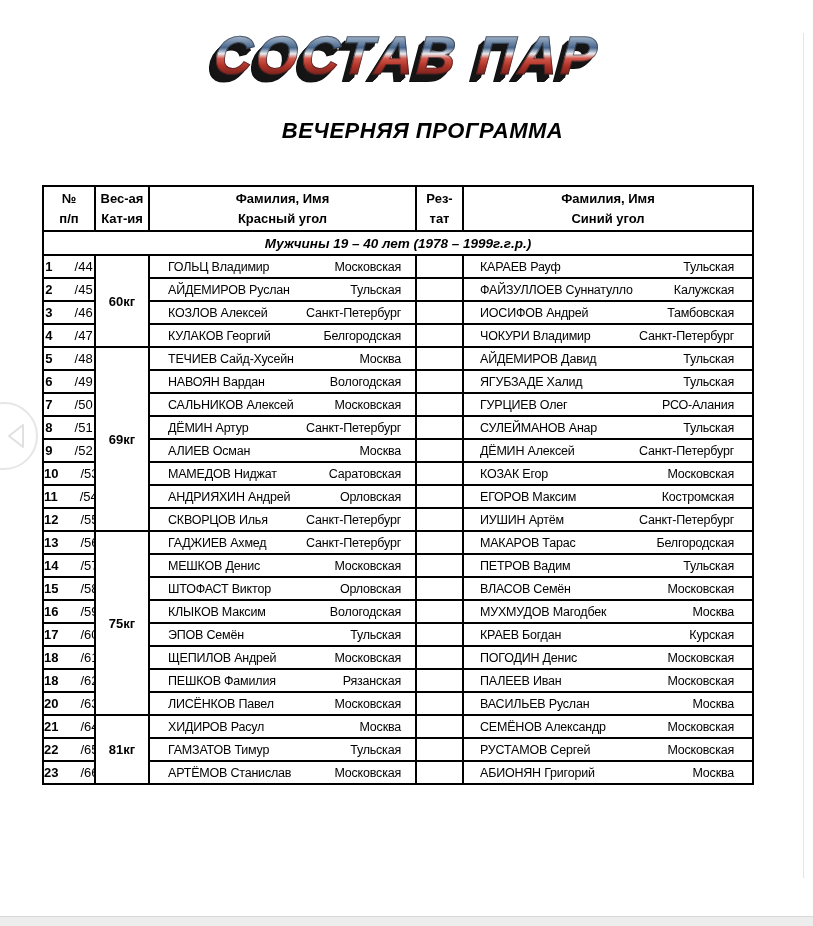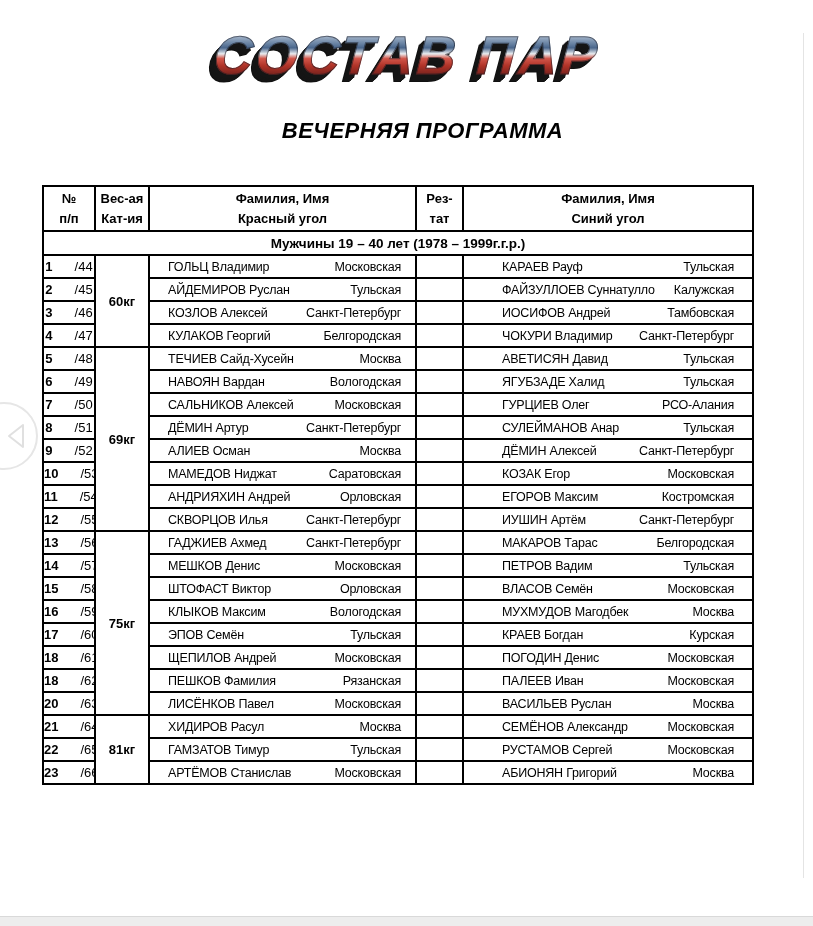--- a/index.html
+++ b/index.html
@@ -37,32 +37,32 @@
     font-size:22px; font-weight:bold; font-style:italic; letter-spacing:0.5px;
   }
 
   
   table.pairs {
     position:absolute; left:42px; top:185px; width:710px;
     border-collapse:collapse; table-layout:fixed;
   }
   table.pairs th, table.pairs td { border:2px solid #000; padding:0; overflow:hidden; }
   table.pairs thead th { font-size:13px; font-weight:bold; line-height:1.5; height:43px; text-align:center; }
-  tr.section-row td { height:22px; font-size:13.5px; font-weight:bold; text-align:center; }
+  tr.section-row td { height:22px; font-size:13.5px; font-weight:bold; font-style:italic; text-align:center; }
   tr.data-row { height:23px; }
   td.cell-num { text-align:center; font-size:13px; white-space:nowrap; }
   td.cell-num b { font-weight:bold; }
   td.cell-num span { font-weight:normal;margin-left:22px; }
   td.cell-weight { text-align:center; font-size:13px; font-weight:bold; }
   td.cell-red .pairline, td.cell-blue .pairline {
     display:flex; justify-content:space-between; align-items:center;
     font-size:12.5px; letter-spacing:-0.2px; white-space:nowrap;
   }
   td.cell-red .pairline { padding:0 14px 0 18px; }
-  td.cell-blue .pairline { padding:0 18px 0 38px; }
+  td.cell-blue .pairline { padding:0 18px 0 16px; }
   td.cell-res { text-align:center; font-size:12.5px; }
 
   
   .page-edge { position:absolute; left:803px; top:33px; width:1px; height:845px; background:#e4e4e4; }
   .bottom-bar {
     position:absolute; left:0; bottom:0; width:100%; height:9px;
     background:#ededed; border-top:1px solid #d9d9d9; box-sizing:content-box;
   }
   .nav-circle {
     position:absolute; left:-30px; top:402px; width:64px; height:64px;
@@ -190,21 +190,21 @@
     <td class="cell-weight" rowspan="8">69кг</td>
         <td class="cell-red">
       <div class="pairline">
         <span>ТЕЧИЕВ Сайд-Хусейн</span>
         <span>Москва</span>
       </div>
     </td>
     <td class="cell-res"><span></span></td>
     <td class="cell-blue">
       <div class="pairline">
-        <span>АВЕТИСЯН Давид</span>
+        <span>АЙДЕМИРОВ Давид</span>
         <span>Тульская</span>
       </div>
     </td>
   </tr>
       <tr class="data-row">
     <td class="cell-num"><b>6</b><span>/49</span></td>
     <td class="cell-red">
       <div class="pairline">
         <span>НАВОЯН Вардан</span>
         <span>Вологодская</span>

